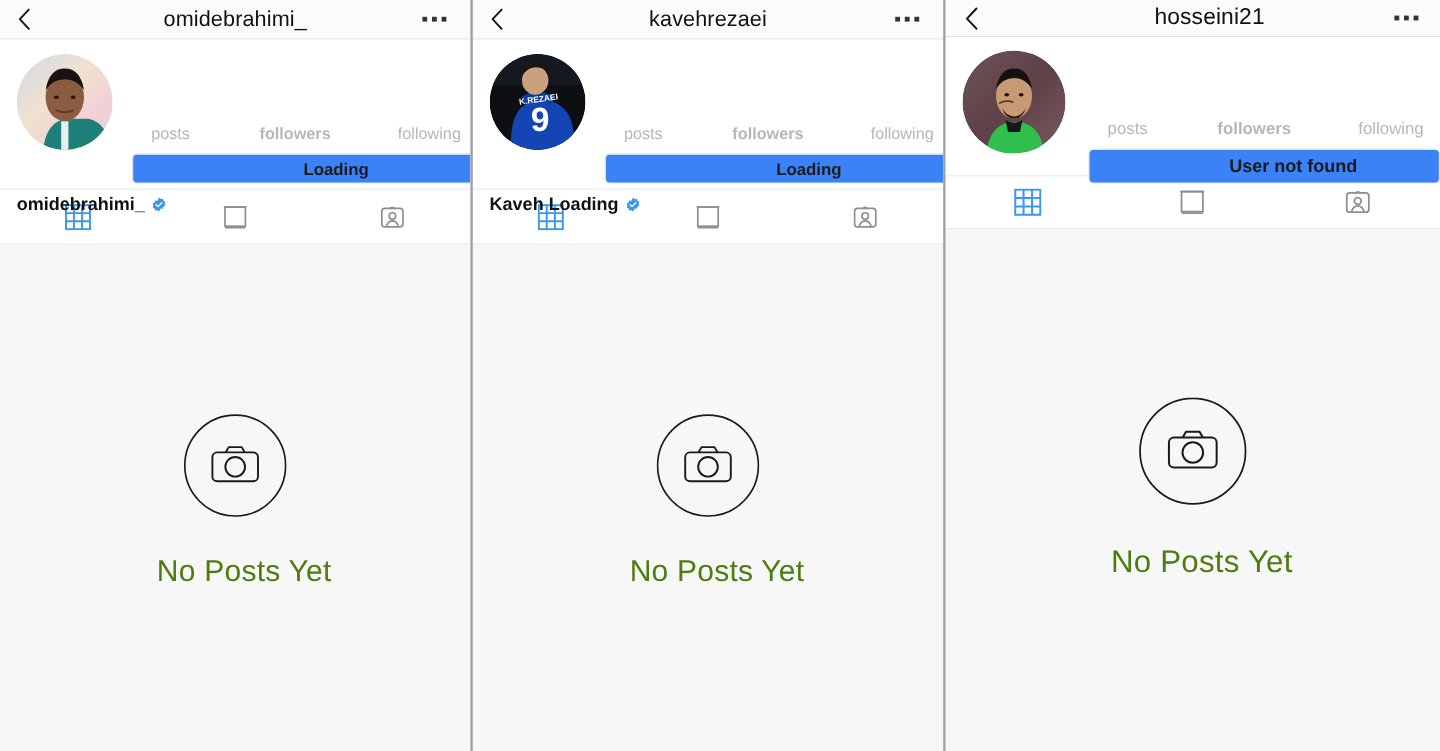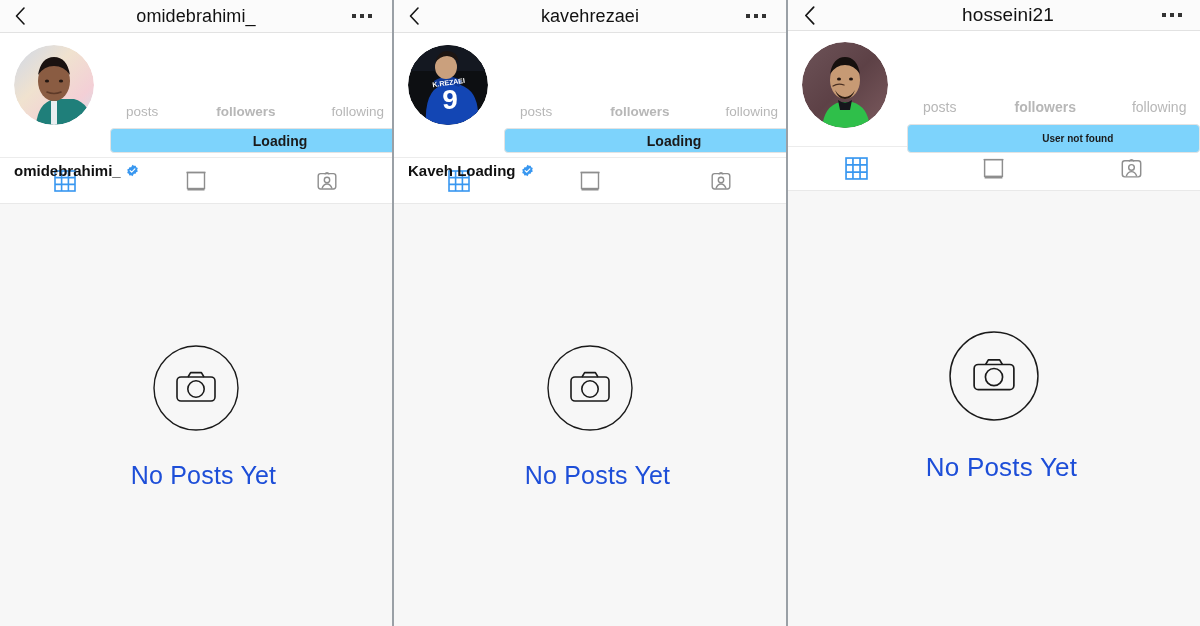--- a/index.html
+++ b/index.html
@@ -87,27 +87,27 @@
   .stat.s-following { margin-left: 56px; }
   .p3 .stat { font-size: 14px; }
   .p3 .stat.s-followers { margin-left: 58px; }
   .p3 .stat.s-following { margin-left: 56px; }
 
   .action-btn {
     margin-top: 9px;
     height: 25px;
     border: 1px solid #e3e3e3;
     border-radius: 4px;
-    background: #7dd3fc;
+    background: #3b82f6;
     display: flex; align-items: center; justify-content: center;
     font-size: 14px; font-weight: 700; color: #1a1a1a;
     width: 100%;
     padding-left: 48px;
   }
-  .p3 .action-btn { height: 29px; font-size: 10px; margin-top: 9px; }
+  .p3 .action-btn { height: 29px; font-size: 15px; margin-top: 9px; }
 
   .name-row {
     display: flex; align-items: center;
     margin-top: 9px;
     font-size: 15px; font-weight: 700; color: #111;
   }
   .verified { margin-left: 5px; display: inline-flex; }
   .verified svg { display:block; }
 
   
@@ -127,21 +127,21 @@
     height: 100%;
     display: flex; flex-direction: column;
     align-items: center;
     padding-top: 141px;
   }
   .p3 .feed { padding-top: 140px; }
   .cam-circle { display:block; }
   .empty-label {
     margin-top: 26px;
     font-size: 25px;
-    color: #1d4ed8;
+    color: #4d7c0f;
     font-weight: 400;
     letter-spacing: .2px;
     margin-left: 15px;
   }
   .p3 .empty-label { font-size: 26px; margin-top: 27px; }
 </style>
 </head>
 <body>
 
 <div id="app">

